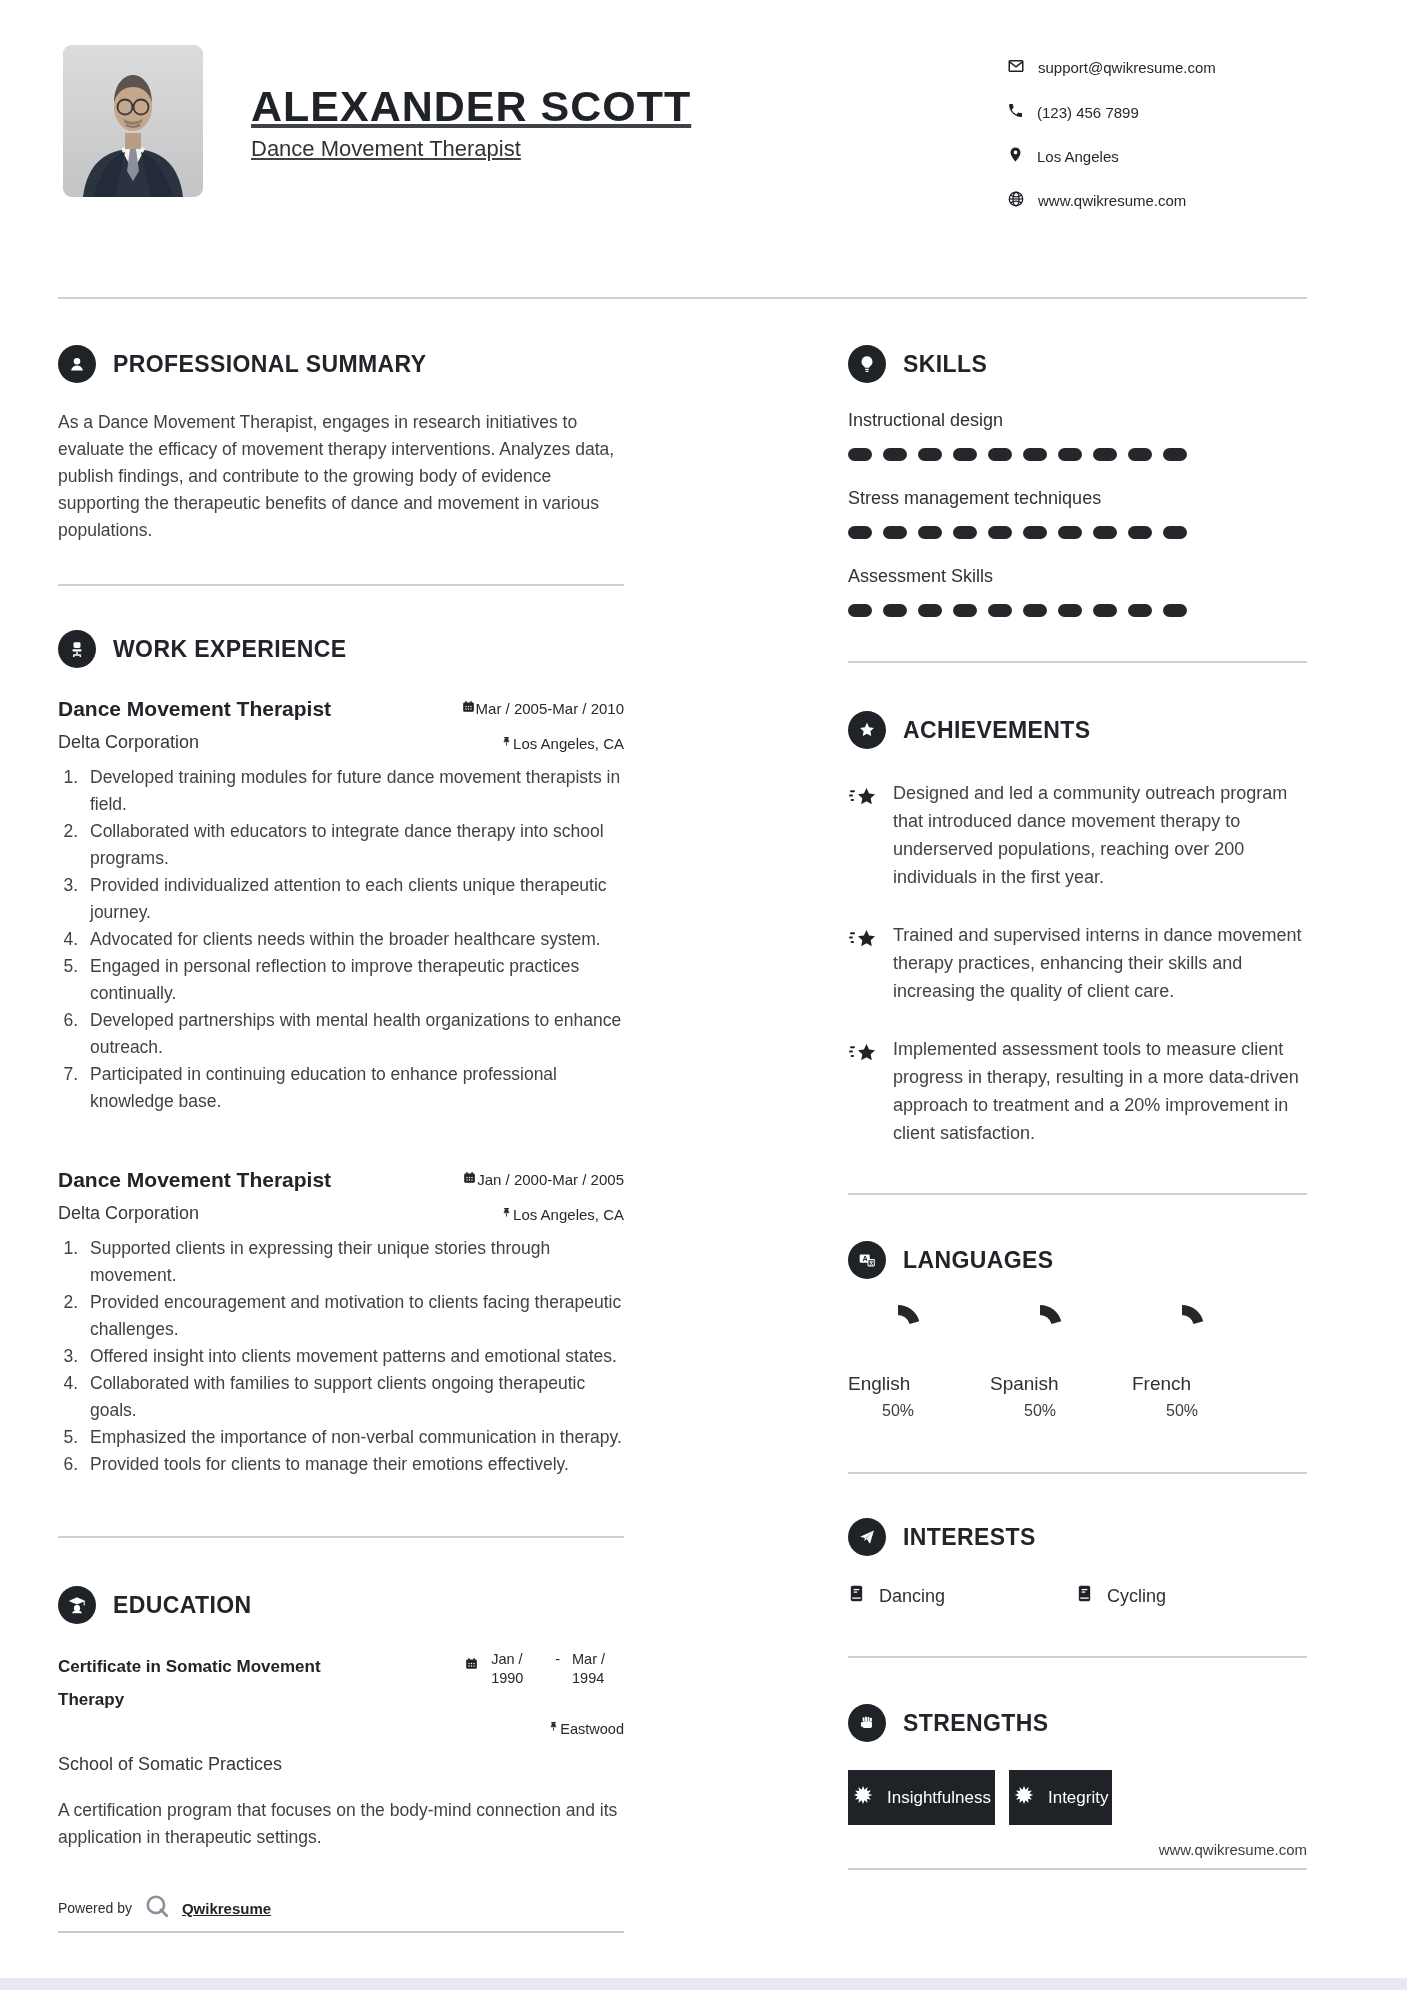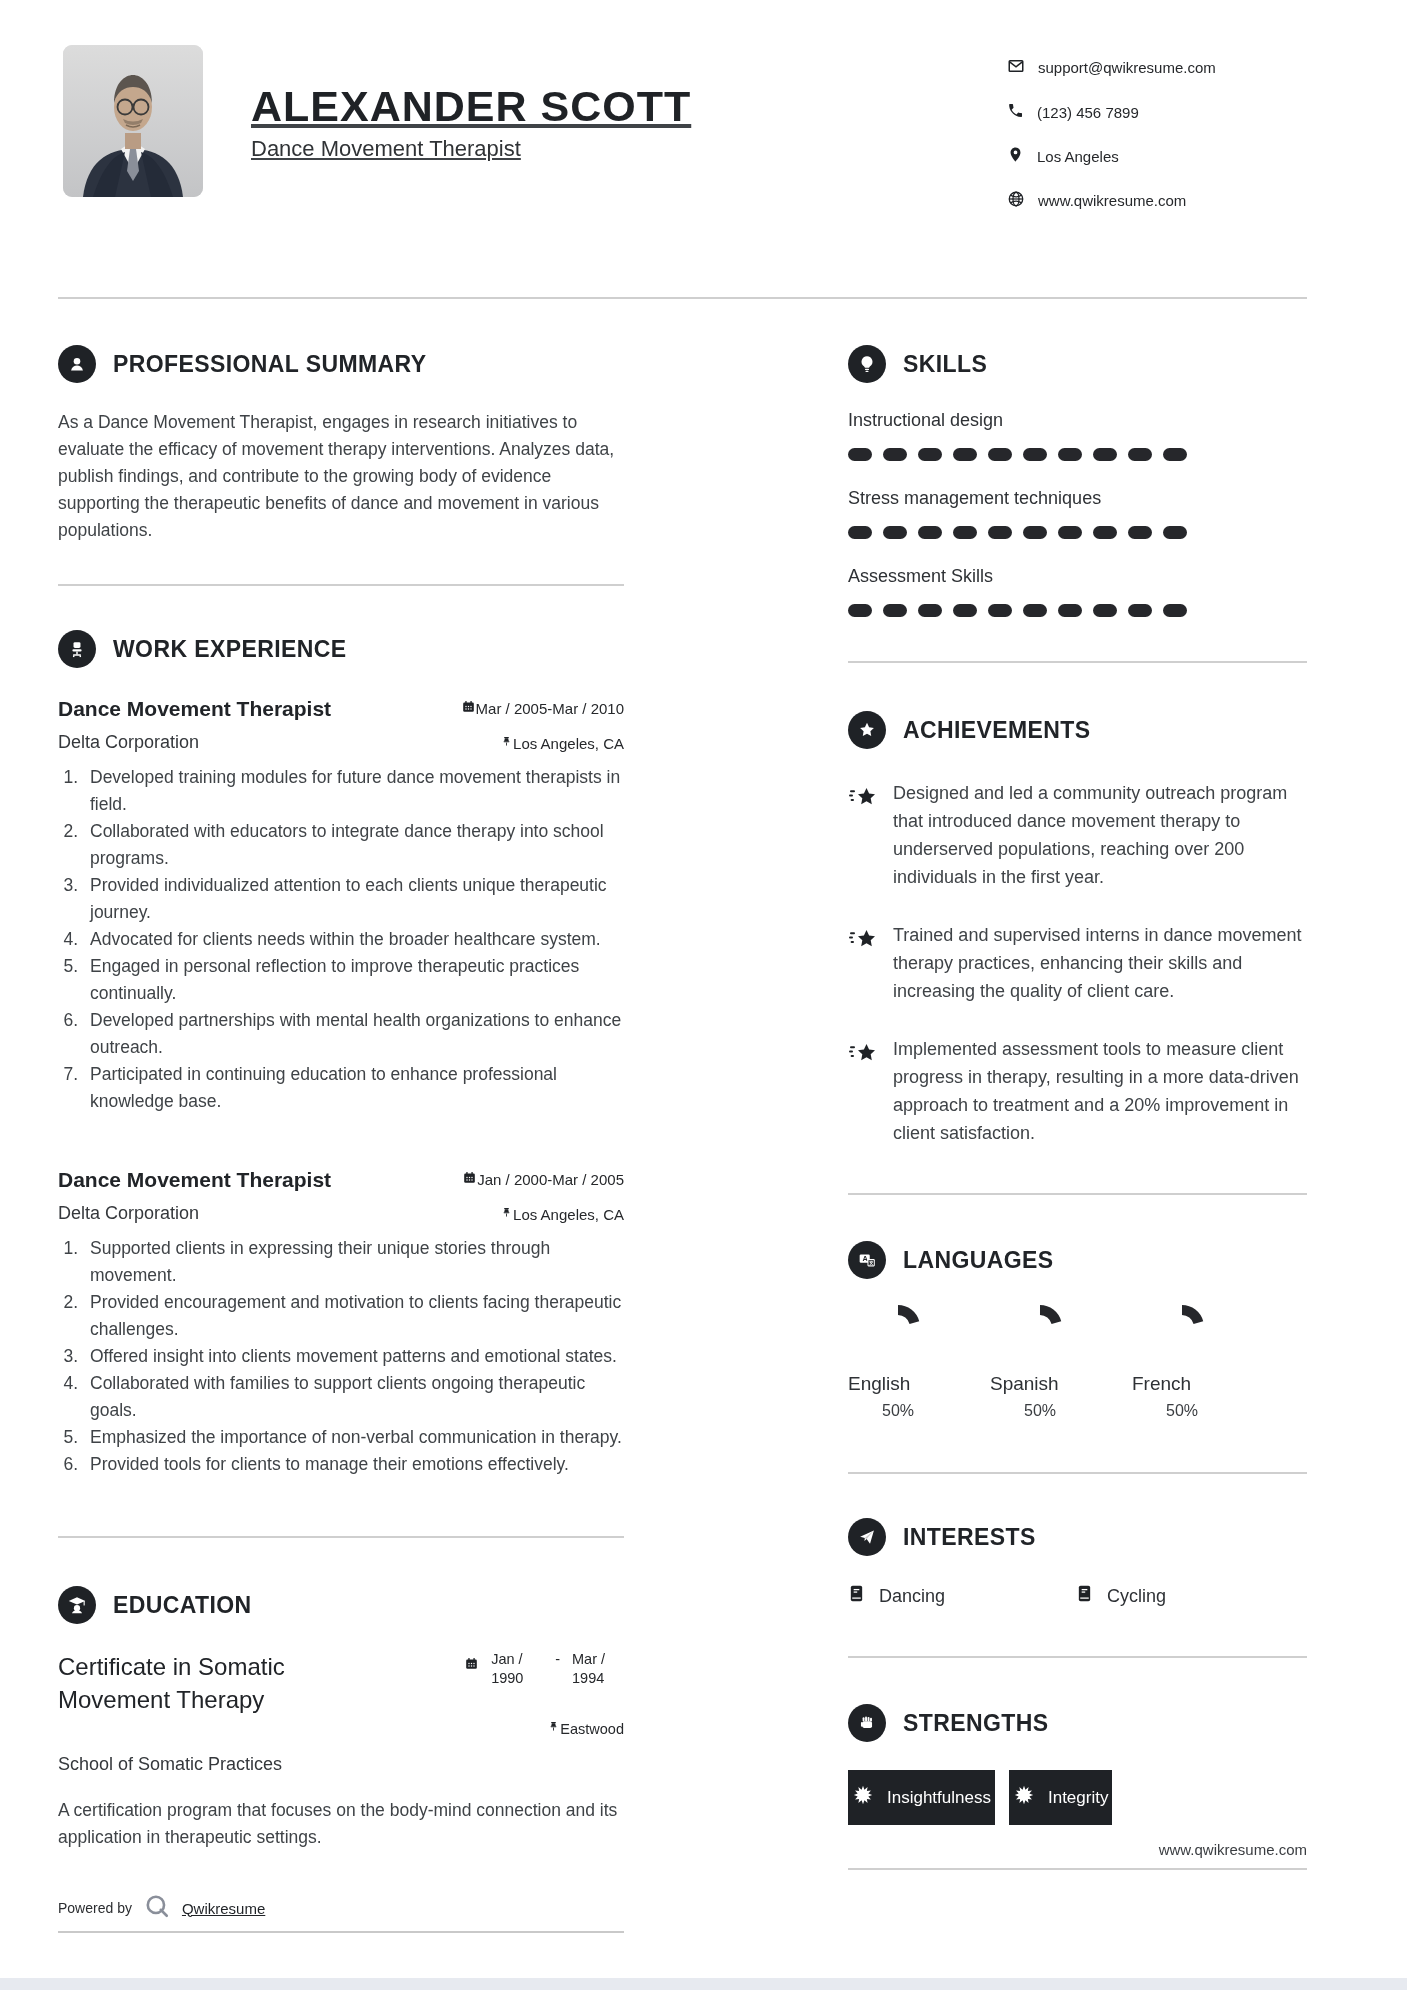--- a/index.html
+++ b/index.html
@@ -40,34 +40,34 @@
   .job-company { font-size:18px; color:#35383c; margin-top:8px; }
   .job-meta { text-align:right; font-size:15px; color:#26282b; flex:0 0 auto; }
   .meta-row { display:flex; justify-content:flex-end; align-items:center; line-height:30px; }
   .meta-row + .meta-row { line-height:24px; margin-top:8px; }
   ol.bullets { list-style:none; counter-reset:li; margin-top:8px; }
   ol.bullets li { counter-increment:li; position:relative; padding-left:32px; font-size:17.5px; line-height:27px; color:#3f4347; }
   ol.bullets li::before { content:counter(li) "."; position:absolute; left:0; width:20px; text-align:right; color:#3f4347; }
 
   
   .edu-head { display:flex; justify-content:space-between; align-items:flex-start; margin-top:26px; }
-  .edu-degree { font-size:24px; font-weight:400; color:#212428; line-height:33px; width:330px; }
+  .edu-degree { font-size:17px; font-weight:700; color:#212428; line-height:33px; width:330px; }
   .edu-meta { text-align:right; font-size:14.5px; color:#26282b; }
   .edu-dates { display:flex; gap:12px; align-items:flex-start; justify-content:flex-end; }
   .edu-dates svg { margin-top:6px; }
   .date-col { width:52px; line-height:19px; text-align:left; }
   .date-dash { line-height:19px; }
   .edu-loc { margin-top:26px; }
   .edu-school { font-size:18px; color:#35383c; margin-top:10px; }
   .edu-desc { margin-top:22px; }
 
   
   .footer-left { margin-top:42px; width:566px; border-bottom:2px solid #c9c9c9; padding-bottom:8px; display:flex; align-items:center; gap:12px; }
   .powered { font-size:14px; color:#2b2d30; }
-  .brand-link { font-size:15px; font-weight:400; color:#1f2226; text-decoration:underline; }
+  .brand-link { font-size:15px; font-weight:700; color:#1f2226; text-decoration:underline; }
 
   
   .skill { margin-top:27px; }
   .skill-label { font-size:18px; color:#2e3135; }
   .dashbar { margin-top:17px; display:flex; gap:11px; }
   .dashbar i { width:24px; height:13px; border-radius:6.5px; background:#26272b; }
 
   
   .ach { display:flex; gap:15px; margin-top:30px; }
   .ach svg { flex:0 0 auto; margin-top:3px; }

